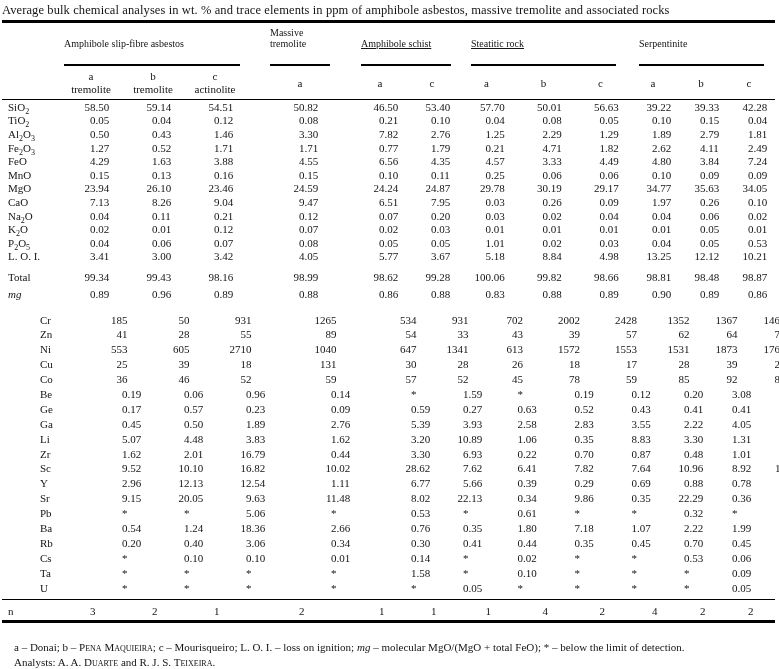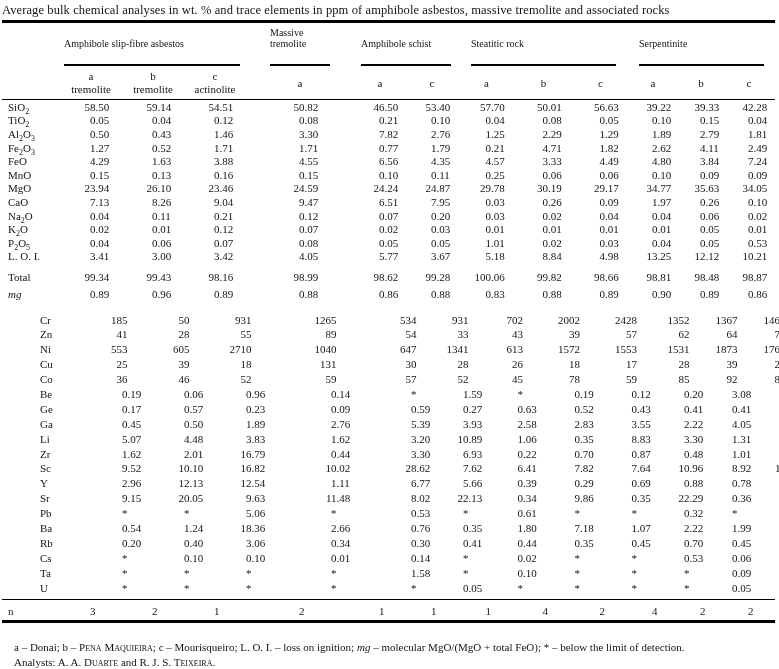--- a/index.html
+++ b/index.html
@@ -20,21 +20,21 @@
 
   .grid{display:grid;
         grid-template-columns:58px 62px 62px 62px 108px 52px 52px 57px 57px 57px 48px 48px 48px;}
 
   
   .group-row{padding-top:4px;align-items:end;}
   .group-cell{font-size:10px;padding-bottom:15px;
               border-bottom:2px solid #000;}
   .g0{margin:0 6px 0 4px;}
   .g1{margin:0 24px;}
-  .g2{margin:0 7px;}
+  .g2{margin:0 7px;text-decoration:underline;}
   .g3{margin:0 13px;}
   .g4{margin:0 9px 0 10px;}
 
   
   .sub-row{align-items:center;padding:4px 0 3px 0;}
   .sub-cell{text-align:center;font-size:11px;line-height:13px;}
 
   
   .data-row{align-items:center;font-size:11px;}
   .label{padding-left:6px;white-space:nowrap;}
@@ -65,21 +65,21 @@
   <div class="title-l1">Average bulk chemical analyses in wt. % and trace elements in ppm of amphibole asbestos, massive tremolite and associated rocks</div>
 
   <div class="tbl">
     <div class="rule-top"></div>
 
   <div class="grid group-row">
         <div></div>
         <div class="group-cell g0" style="grid-column: 2 / span 3;"><span>Amphibole slip-fibre asbestos</span></div>
         <div class="group-cell g1" style="grid-column: 5 / span 1;"><span>Massive tremolite</span></div>
         <div class="group-cell g2" style="grid-column: 6 / span 2;"><span>Amphibole schist</span></div>
-        <div class="group-cell g3" style="grid-column: 8 / span 3;"><span>Steatitic rock</span></div>
+        <div class="group-cell g3" style="grid-column: 8 / span 3; text-decoration: underline;"><span>Steatitic rock</span></div>
         <div class="group-cell g4" style="grid-column: 11 / span 3;"><span>Serpentinite</span></div>
       </div>
       <div class="grid sub-row rule-sub">
         <div></div>
         <div class="sub-cell">
           <div class="sub-letter">a</div>
           <div class="sub-name">tremolite</div>
         </div>
         <div class="sub-cell">
           <div class="sub-letter">b</div>

